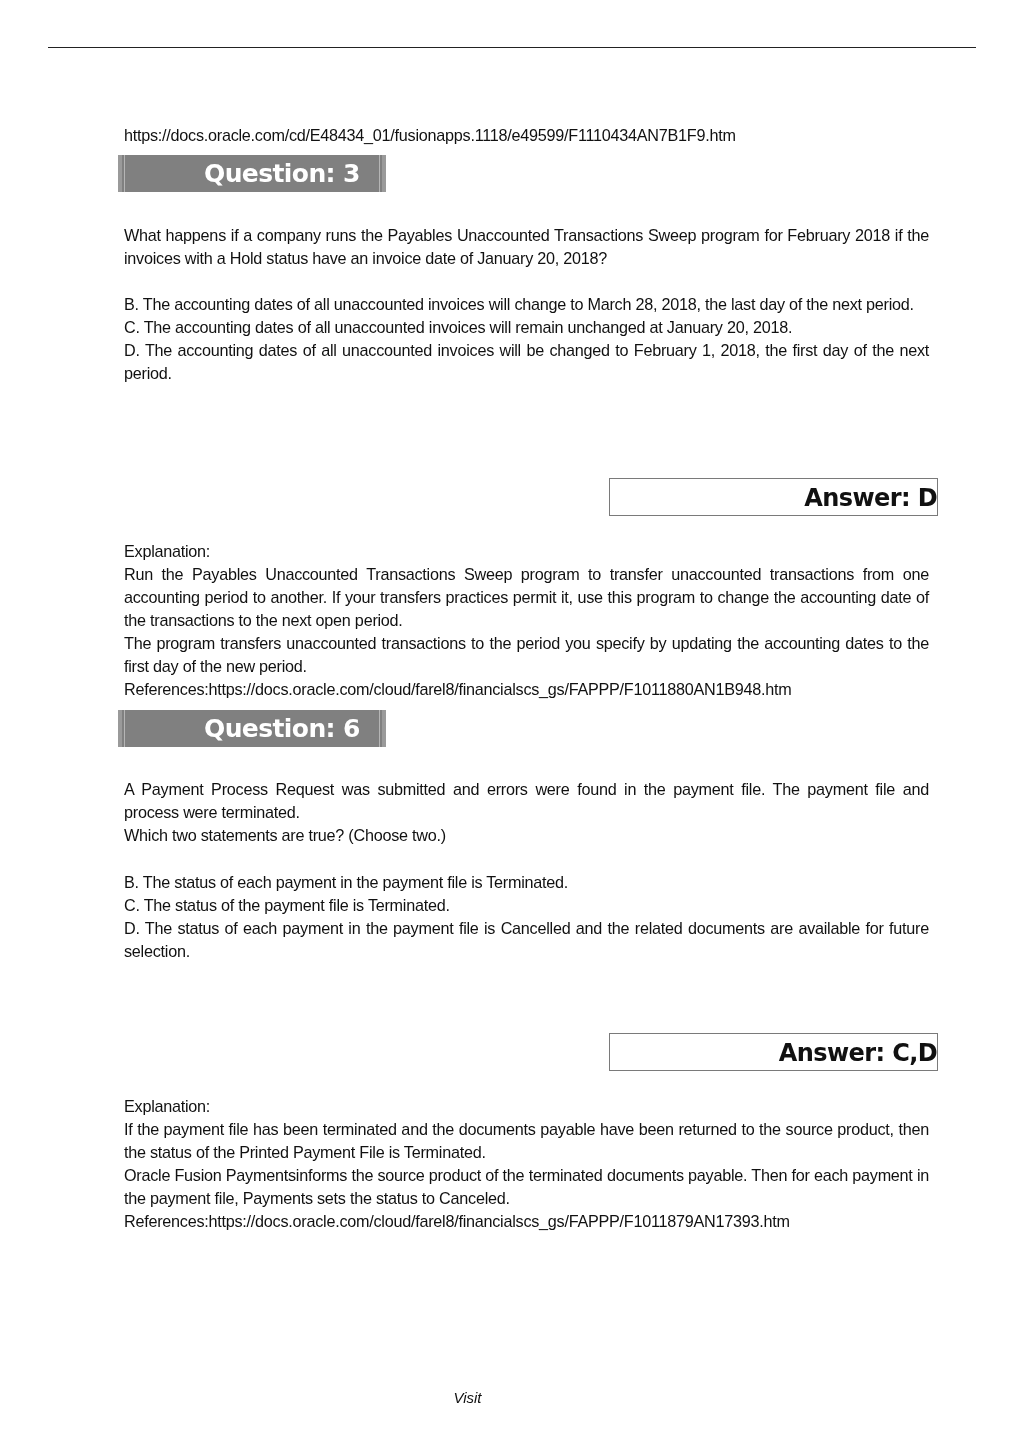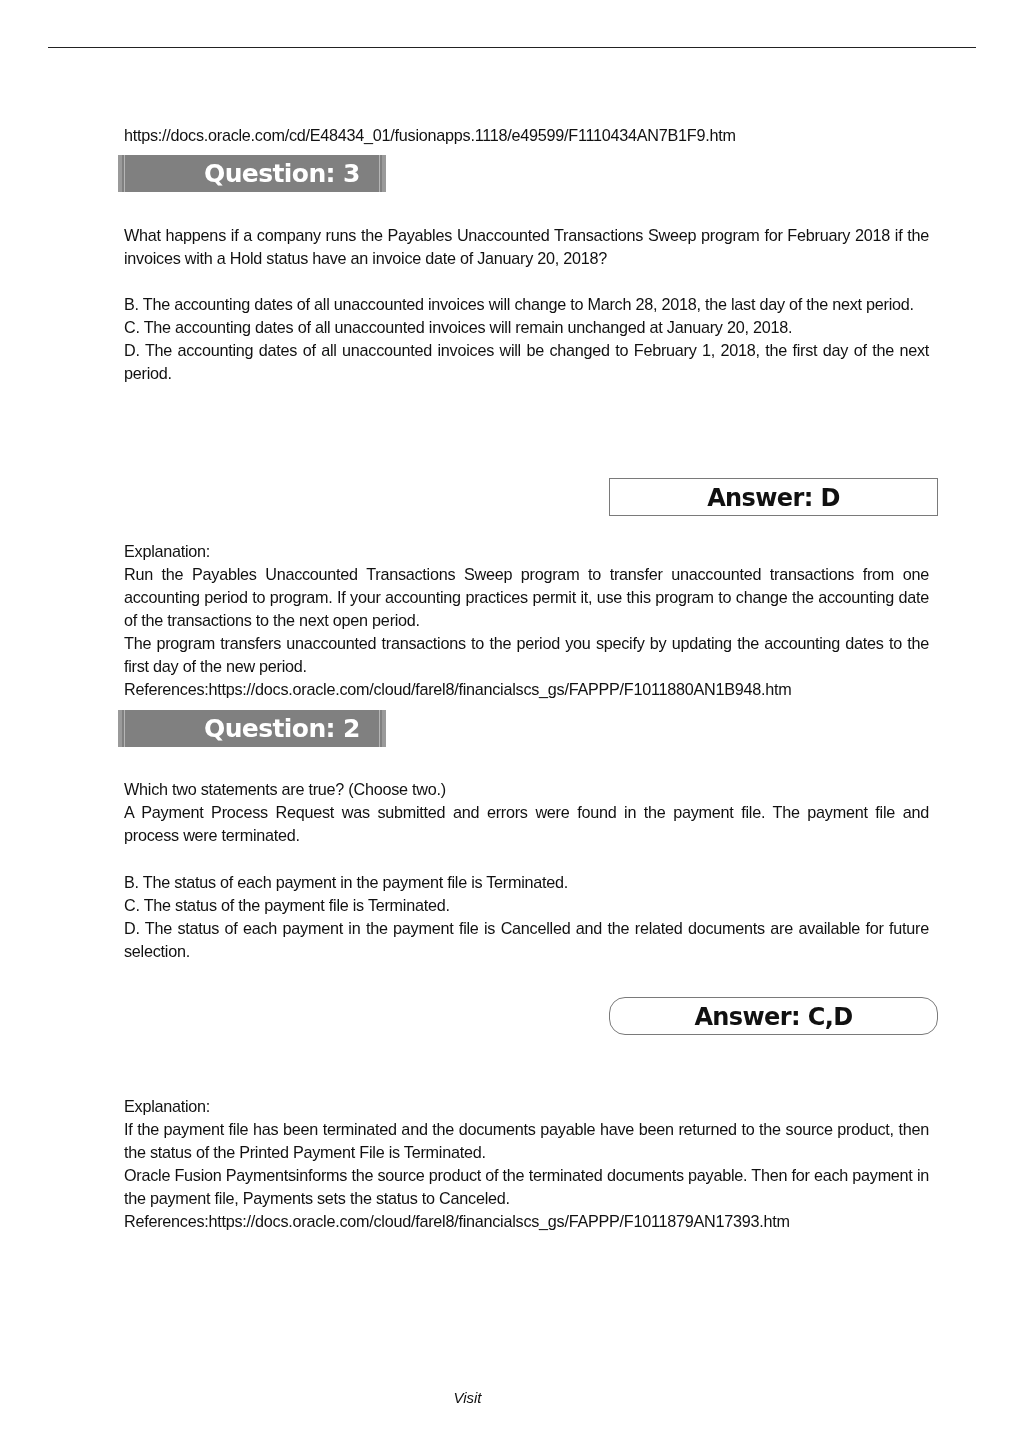--- a/index.html
+++ b/index.html
@@ -14,21 +14,21 @@
   .url-line { position: absolute; left: 124px; top: 124px; font-size: 16.2px; line-height: 23px;
               letter-spacing: -0.25px; }
   .q-header { position: absolute; left: 118px; width: 268px; height: 37px;
               background: #808080; box-sizing: border-box;
               border-left: 4px solid #9a9a9a; border-right: 4px solid #9a9a9a; }
   .q-header::before { content: ""; position: absolute; left: 2px; top: 0; bottom: 0; width: 1px; background: #b5b5b5; }
   .q-header::after { content: ""; position: absolute; right: 2px; top: 0; bottom: 0; width: 1px; background: #b5b5b5; }
   .q-header span { position: absolute; left: 82px; top: 2px; font-family: "DejaVu Sans", sans-serif;
                    font-weight: bold; font-size: 25px; color: #ffffff; line-height: 33px; letter-spacing: -0.6px; }
   .answer-box { position: absolute; left: 609px; width: 329px; height: 38px; box-sizing: border-box;
-                border: 1.5px solid #7a7a7a; background: #fff; text-align: center; }
+                border: 1.5px solid #7a7a7a; background: #fff; text-align: right; }
   .answer-box span { font-family: "DejaVu Sans", sans-serif; font-weight: bold; font-size: 24px;
                      line-height: 38px; color: #111; letter-spacing: -0.6px; }
   .block { position: absolute; left: 124px; width: 805px; }
   .footer { position: absolute; top: 1389px; left: 0; width: 935px; text-align: center;
             font-family: "Liberation Sans", sans-serif; font-style: italic; font-size: 15px; color: #111; }
   .opt-wrap { display: block; }
 </style>
 </head>
 <body>
 
@@ -49,41 +49,41 @@
   <span class="opt-wrap">C. The accounting dates of all unaccounted invoices will remain unchanged at January 20, 2018.</span>
   <span class="opt-wrap">D. The accounting dates of all unaccounted invoices will be changed to February 1, 2018, the first day of the next period.</span>
 </div>
 
 <div class="answer-box" style="top:478px;">
   <span>Answer: D</span>
 </div>
 
 <div class="block txt" style="top:540px;">
   <span class="line">Explanation:</span>
-  <span class="line">Run the Payables Unaccounted Transactions Sweep program to transfer unaccounted transactions from one accounting period to program. If your accounting practices permit it, use this program to change the accounting date of the transactions to the next open period.</span>
+  <span class="line">Run the Payables Unaccounted Transactions Sweep program to transfer unaccounted transactions from one accounting period to another. If your transfers practices permit it, use this program to change the accounting date of the transactions to the next open period.</span>
   <span class="line">The program transfers unaccounted transactions to the period you specify by updating the accounting dates to the first day of the new period.</span>
   <span class="line" style="text-align:left;">References:https://docs.oracle.com/cloud/farel8/financialscs_gs/FAPPP/F1011880AN1B948.htm</span>
 </div>
 
 <div class="q-header" style="top:710px;">
-  <span>Question: 2</span>
+  <span>Question: 6</span>
 </div>
 
 <div class="block txt" style="top:778px;">
+  <span class="line">A Payment Process Request was submitted and errors were found in the payment file. The payment file and process were terminated.</span>
   <span class="line">Which two statements are true? (Choose two.)</span>
-  <span class="line">A Payment Process Request was submitted and errors were found in the payment file. The payment file and process were terminated.</span>
 </div>
 
 <div class="block txt" style="top:871px;">
   <span class="opt-wrap">B. The status of each payment in the payment file is Terminated.</span>
   <span class="opt-wrap">C. The status of the payment file is Terminated.</span>
   <span class="opt-wrap">D. The status of each payment in the payment file is Cancelled and the related documents are available for future selection.</span>
 </div>
 
-<div class="answer-box" style="top:997px;border-radius:16px;">
+<div class="answer-box" style="top:1033px;">
   <span>Answer: C,D</span>
 </div>
 
 <div class="block txt" style="top:1095px;">
   <span class="line">Explanation:</span>
   <span class="line">If the payment file has been terminated and the documents payable have been returned to the source product, then the status of the Printed Payment File is Terminated.</span>
   <span class="line">Oracle Fusion Paymentsinforms the source product of the terminated documents payable. Then for each payment in the payment file, Payments sets the status to Canceled.</span>
   <span class="line" style="text-align:left;">References:https://docs.oracle.com/cloud/farel8/financialscs_gs/FAPPP/F1011879AN17393.htm</span>
 </div>
 

